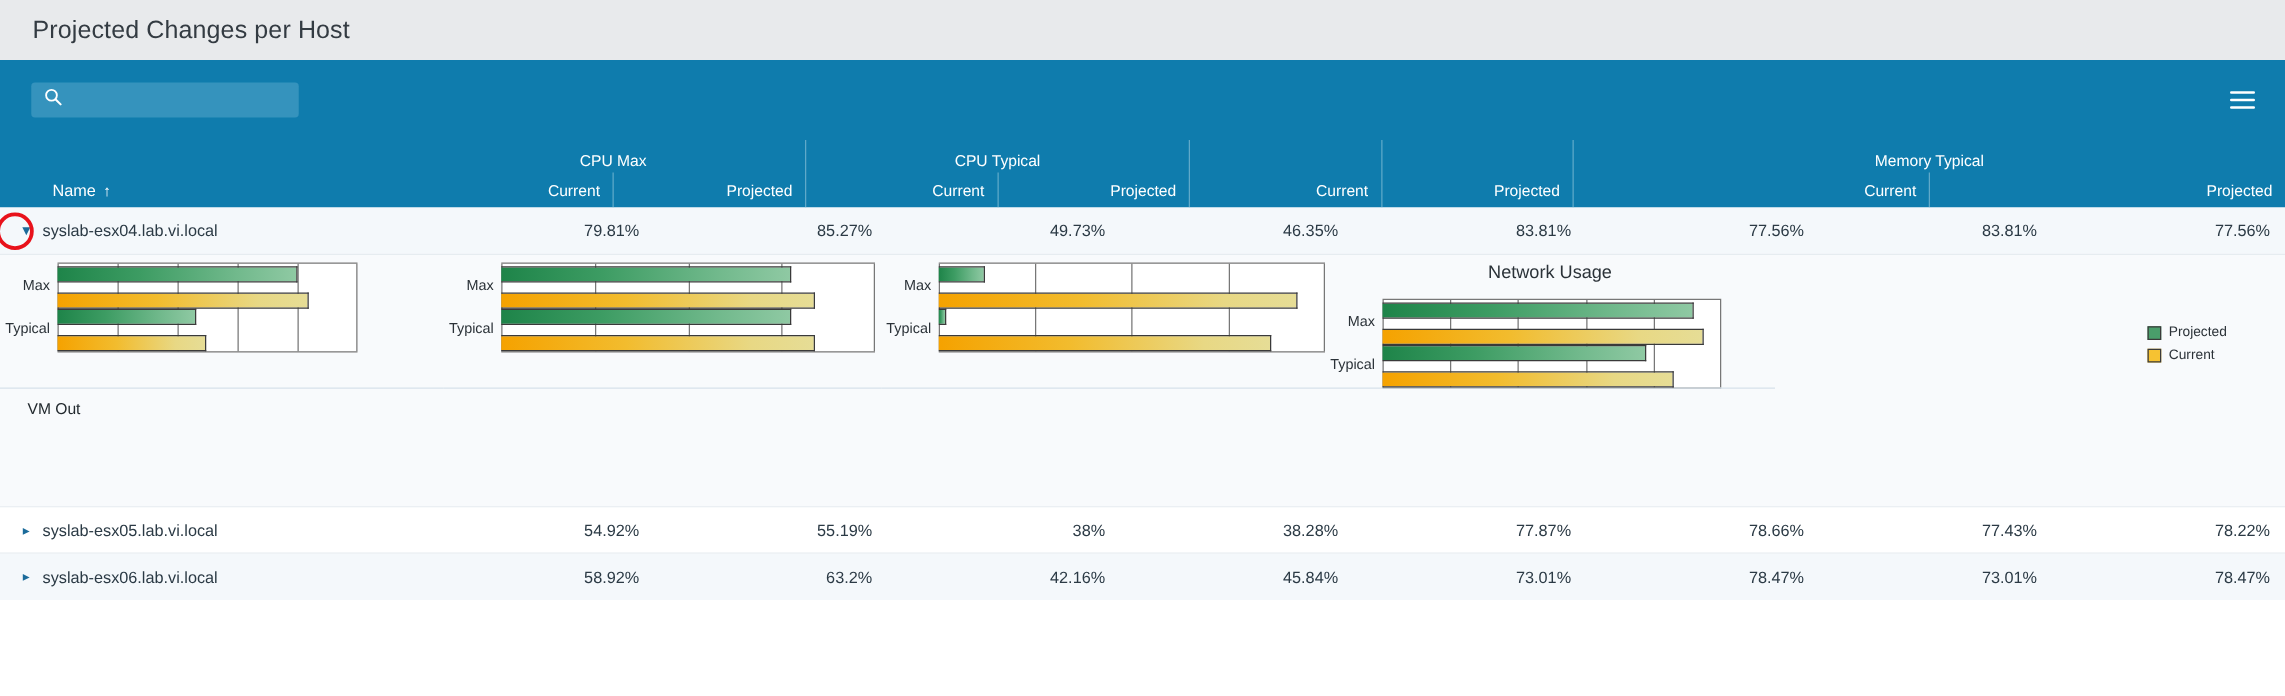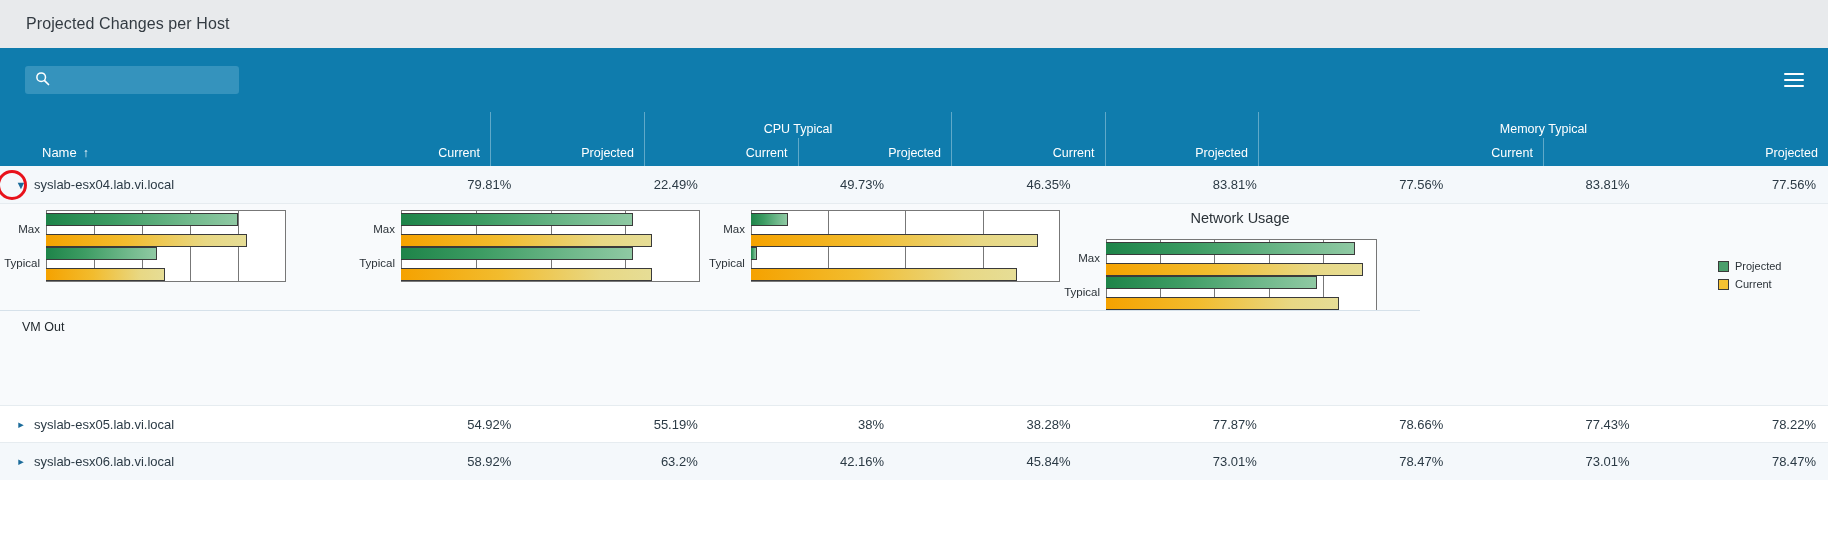--- a/index.html
+++ b/index.html
@@ -14,21 +14,21 @@
 
   
   .titlebar {
     height: 48px;
     background: #e8eaec;
     display: flex;
     align-items: center;
     padding-left: 26px;
   }
   .titlebar .title {
-    font-size: 16px;
+    font-size: 20px;
     color: #333b42;
     letter-spacing: .1px;
     text-align: center;
   }
 
   
   .bluezone {
     background: #0f7cad;
     position: relative;
     height: 118px;
@@ -255,20 +255,21 @@
       </div>
     </div>
 
     <div class="colhead">
       <div class="namecol">
         <span>Name</span>
         <span class="sortarrow">↑</span>
       </div>
 
       <div class="grp first" id="grp0" style="width: 307px;">
+        <div class="grp-title">CPU Max</div>
         <div class="grp-sub">
           <div class="sub nol">Current</div>
           <div class="sub">Projected</div>
         </div>
       </div>
 
       <div class="grp" id="grp1" style="width: 307px;">
         <div class="grp-title">CPU Typical</div>
         <div class="grp-sub">
           <div class="sub nol">Current</div>
@@ -293,21 +294,21 @@
     </div>
   </div>
 
   <div class="row alt">
     <div class="namecell">
       <div class="redcircle"></div>
       <span class="chev">▼</span>
       <span class="hostname">syslab-esx04.lab.vi.local</span>
     </div>
     <div class="vcell">79.81%</div>
-    <div class="vcell">22.49%</div>
+    <div class="vcell">85.27%</div>
     <div class="vcell">49.73%</div>
     <div class="vcell">46.35%</div>
     <div class="vcell">83.81%</div>
     <div class="vcell">77.56%</div>
     <div class="vcell">83.81%</div>
     <div class="vcell">77.56%</div>
   </div>
 
   <div class="detail">
     <div class="charts" id="charts-container">

